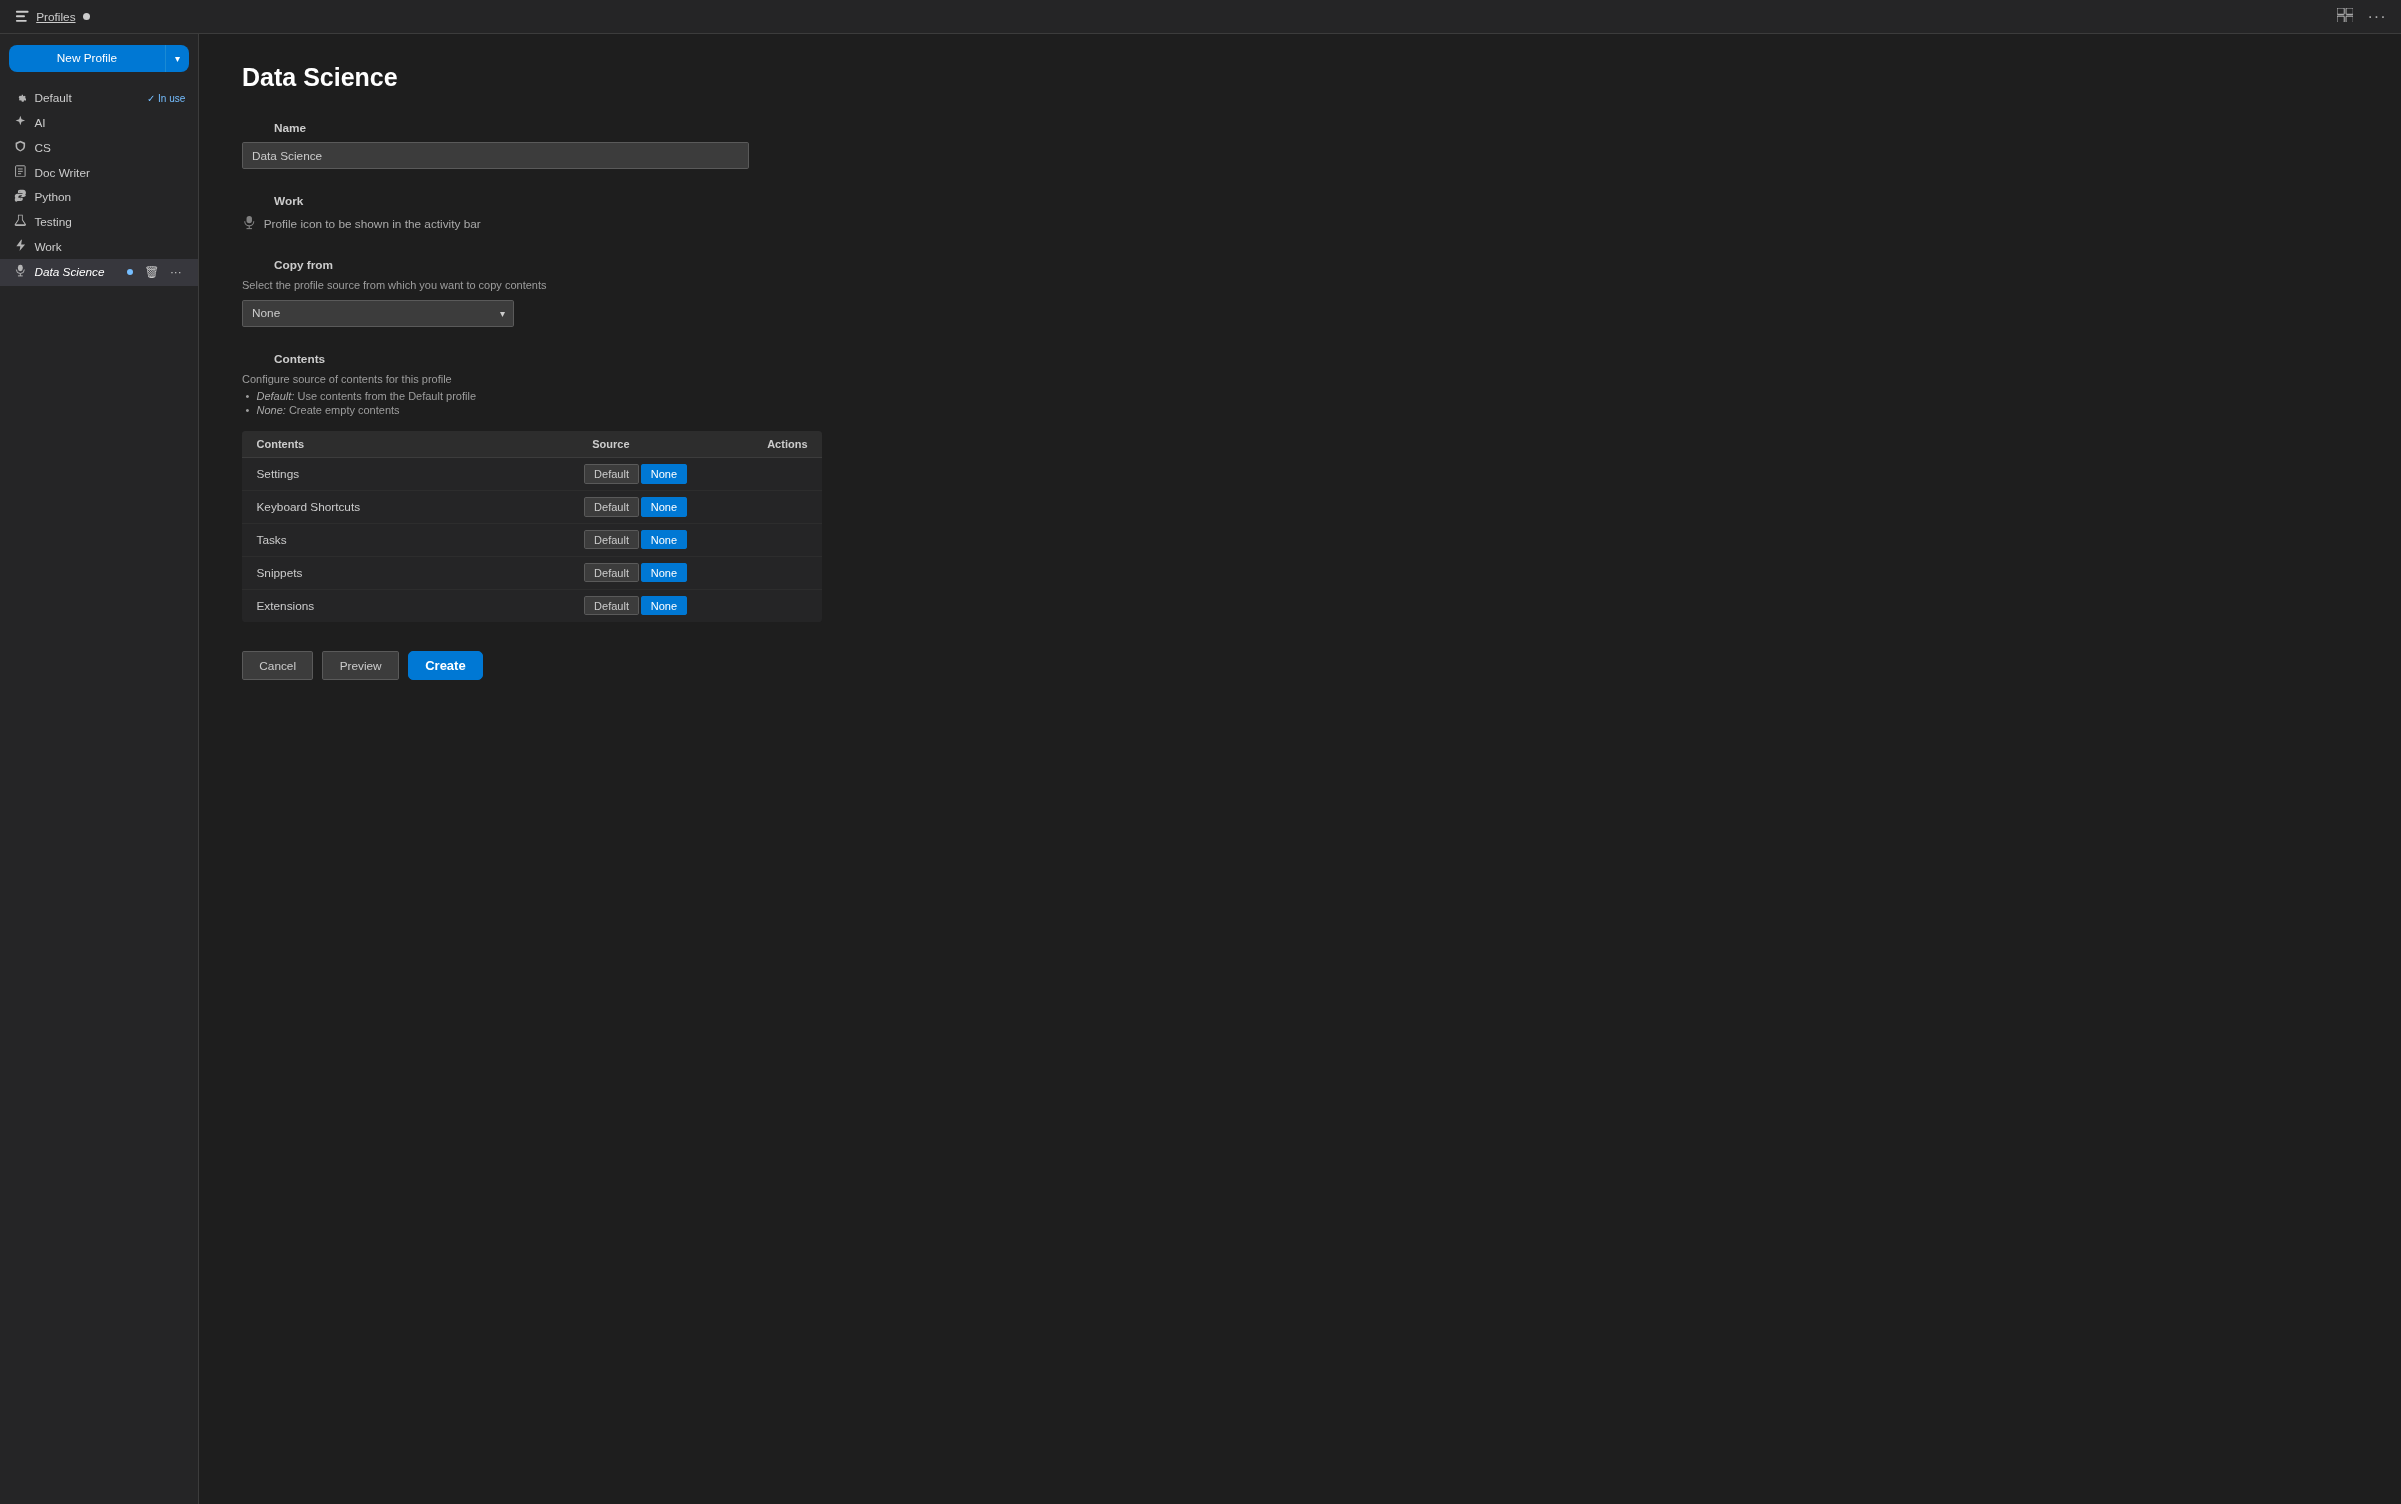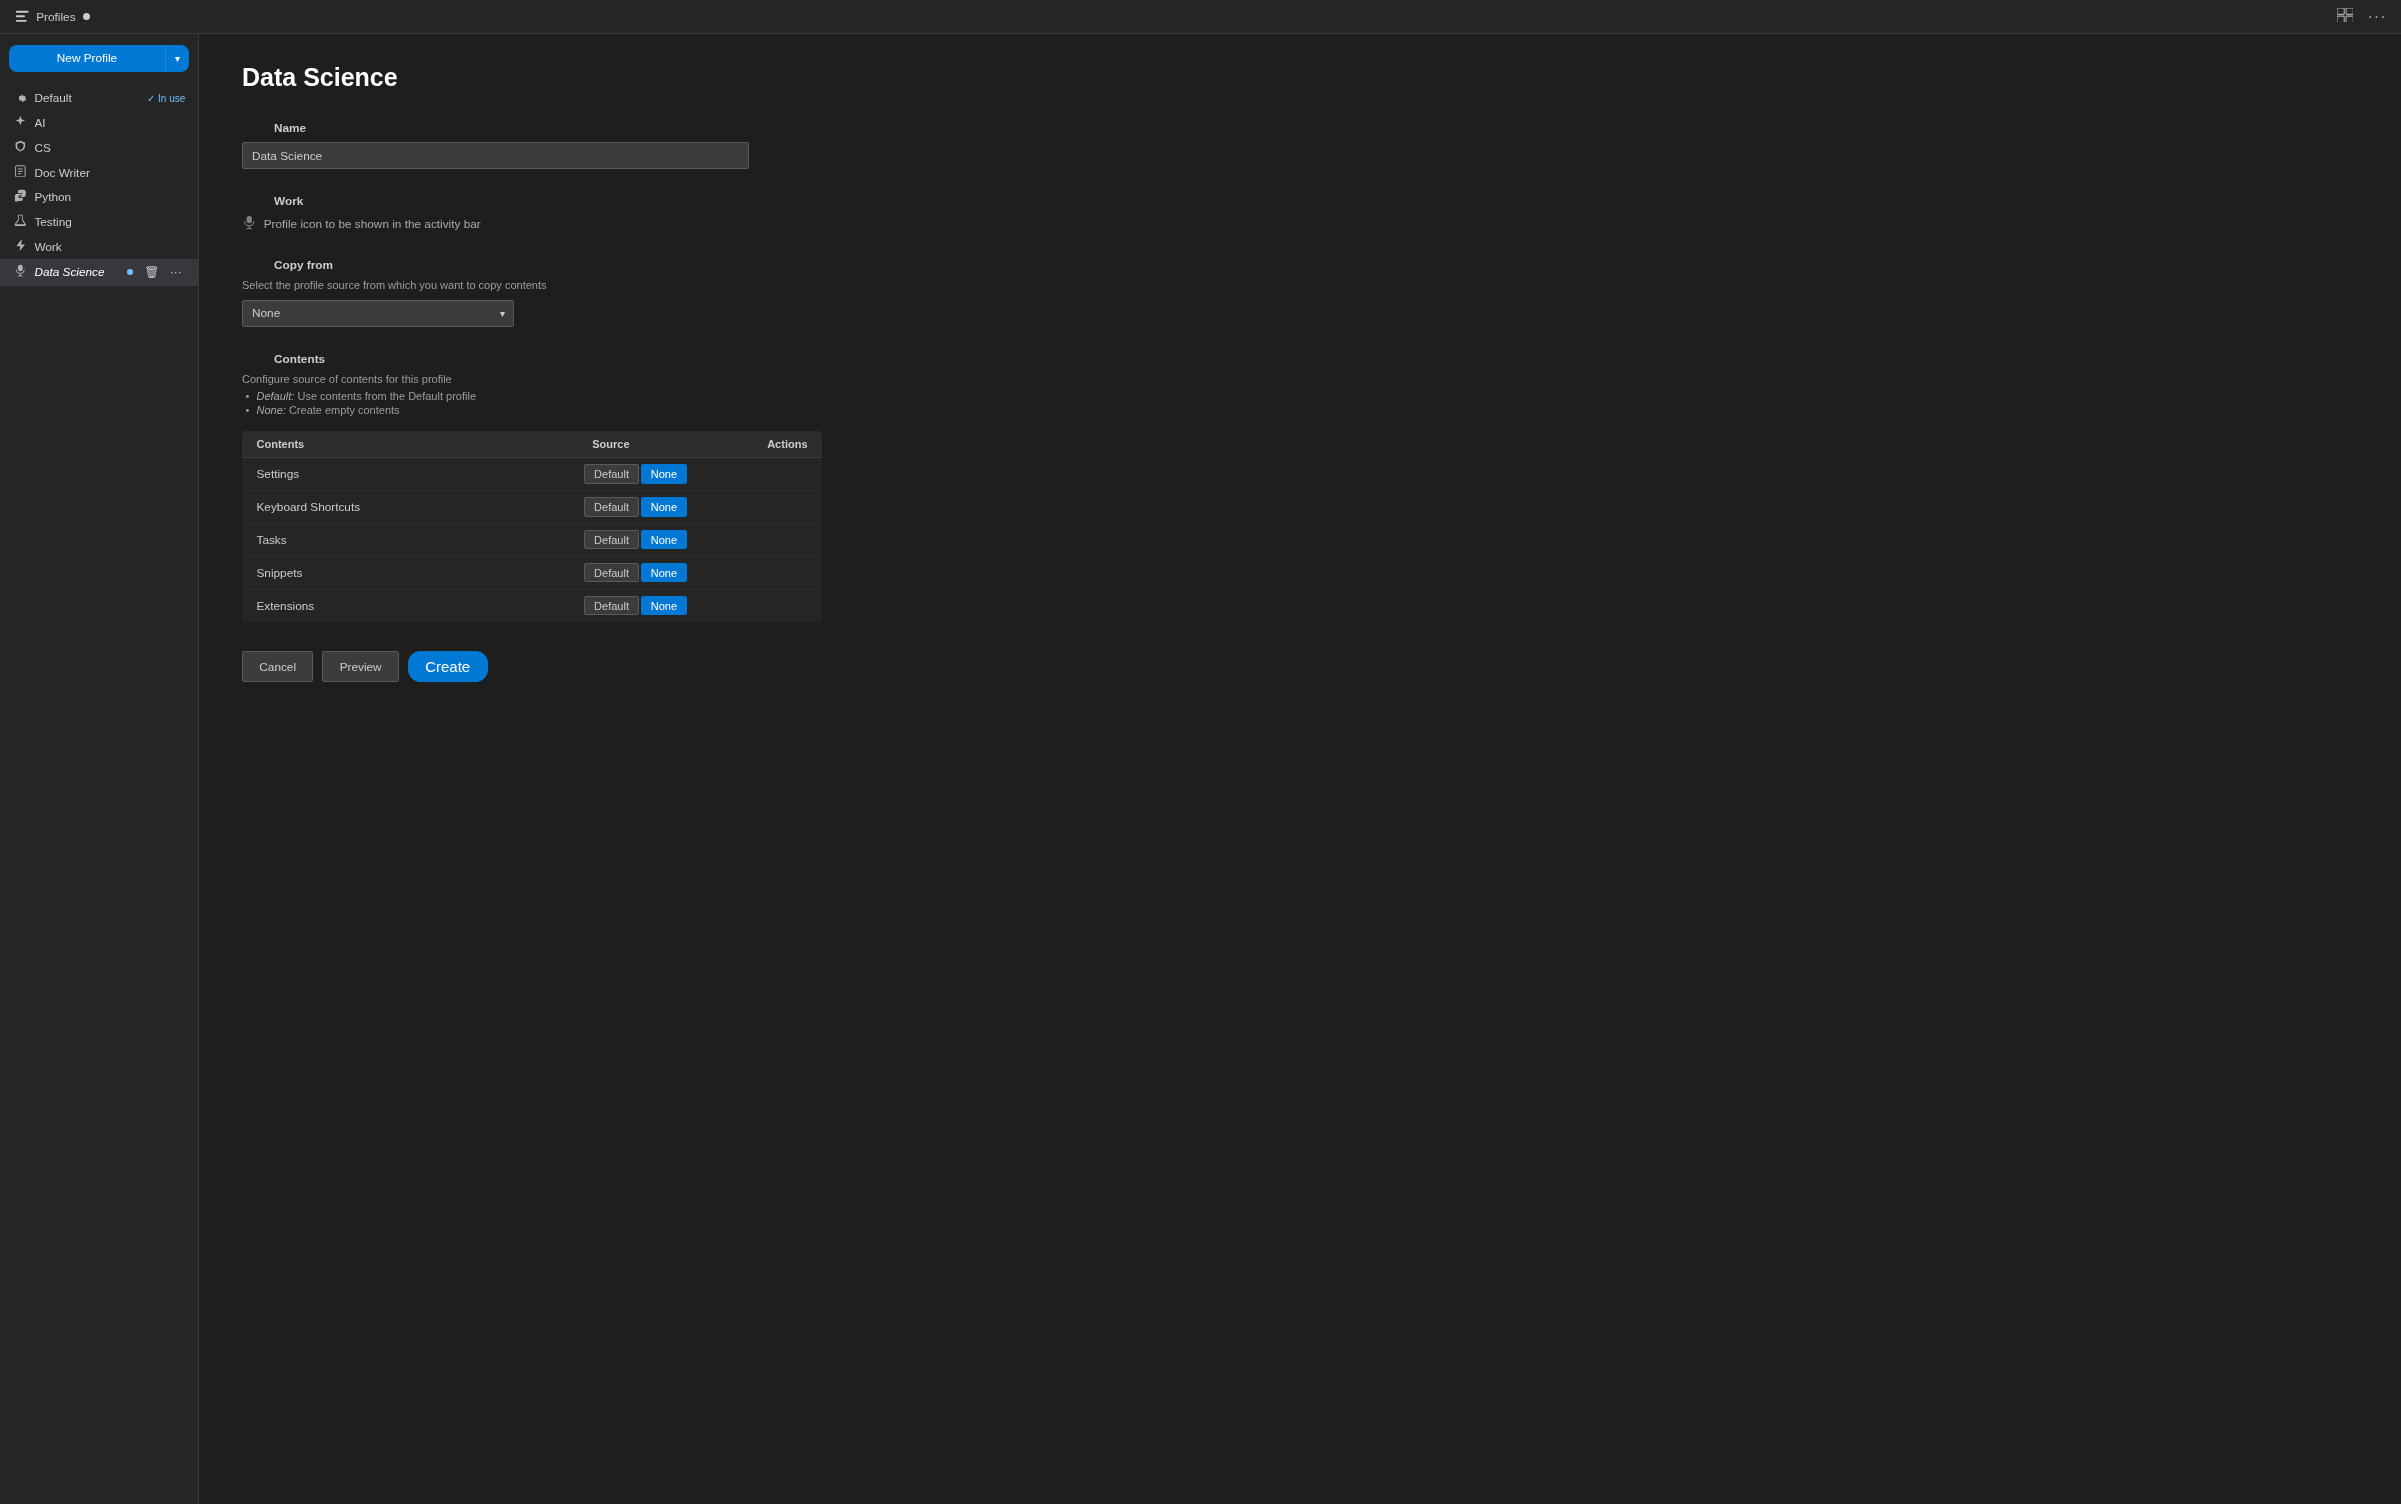--- a/index.html
+++ b/index.html
@@ -22,20 +22,21 @@
     }
     .titlebar-left {
       display: flex;
       align-items: center;
       gap: 7.2px;
     }
     .titlebar-title {
       font-size: 11.8px;
       color: #cccccc;
       font-weight: 400;
+      text-decoration: underline;
     }
     .titlebar-dot {
       width: 7.2px;
       height: 7.2px;
       border-radius: 50%;
       background: #cccccc;
     }
     .titlebar-right {
       display: flex;
       align-items: center;
@@ -316,27 +317,27 @@
       padding: 6.3px 16.3px;
       font-size: 11.8px;
       background: #3c3c3c;
       border: 0.9px solid #5a5a5a;
       color: #cccccc;
       cursor: pointer;
       border-radius: 1.8px;
     }
     .btn-create {
       padding: 6.3px 16.3px;
-      font-size: 15px;
+      font-size: 13px;
       background: #0078d4;
       border: 0.9px solid #0078d4;
       color: #ffffff;
       cursor: pointer;
-      border-radius: 12px;
-      font-weight: 400;
+      border-radius: 5px;
+      font-weight: 700;
     }
 
     
     .svg-icon {
       display: inline-block;
       width: 14.5px;
       height: 14.5px;
       vertical-align: middle;
     }
   </style>

